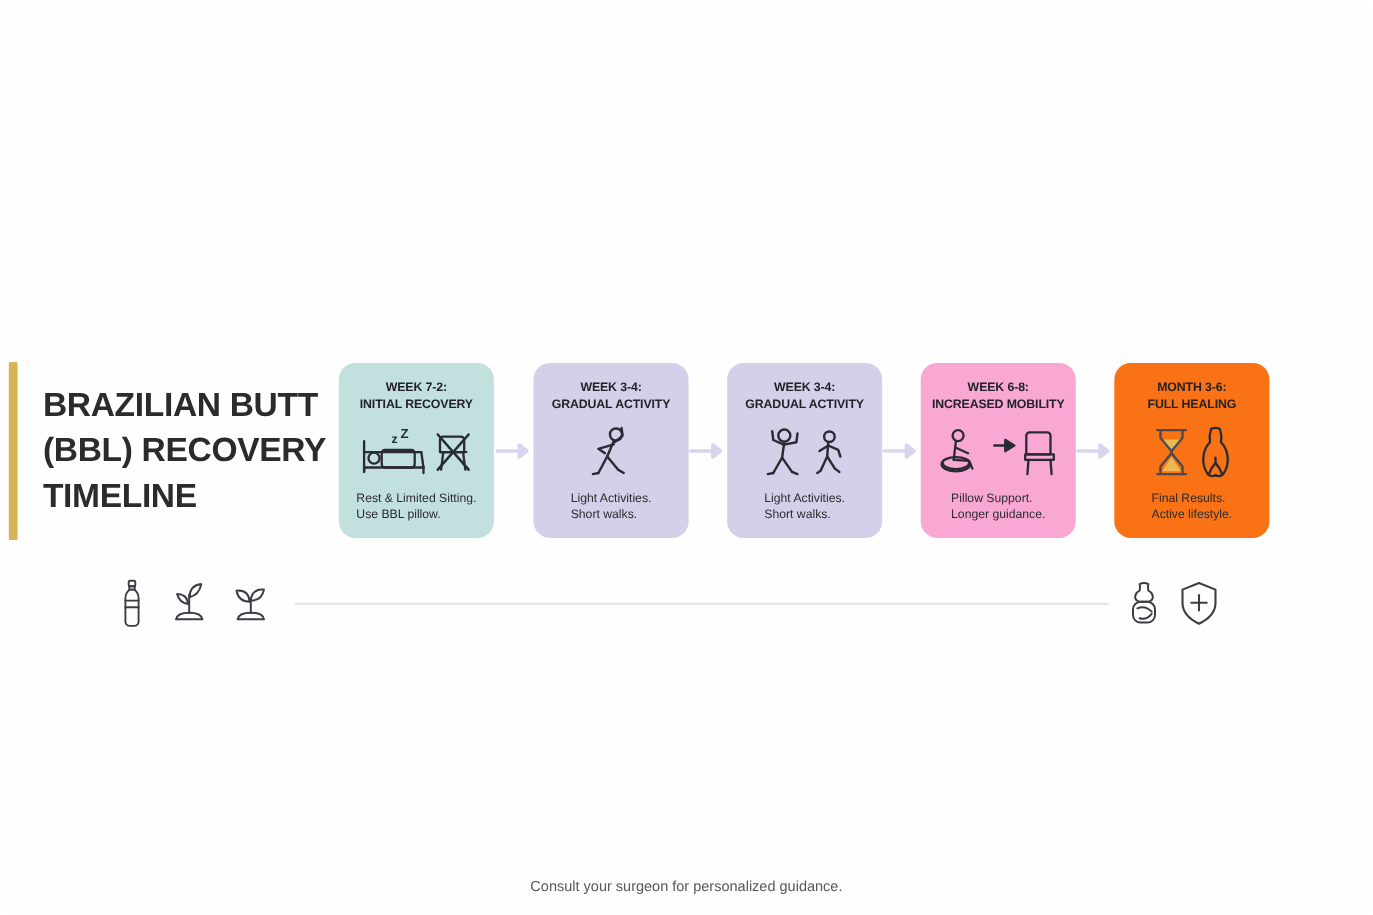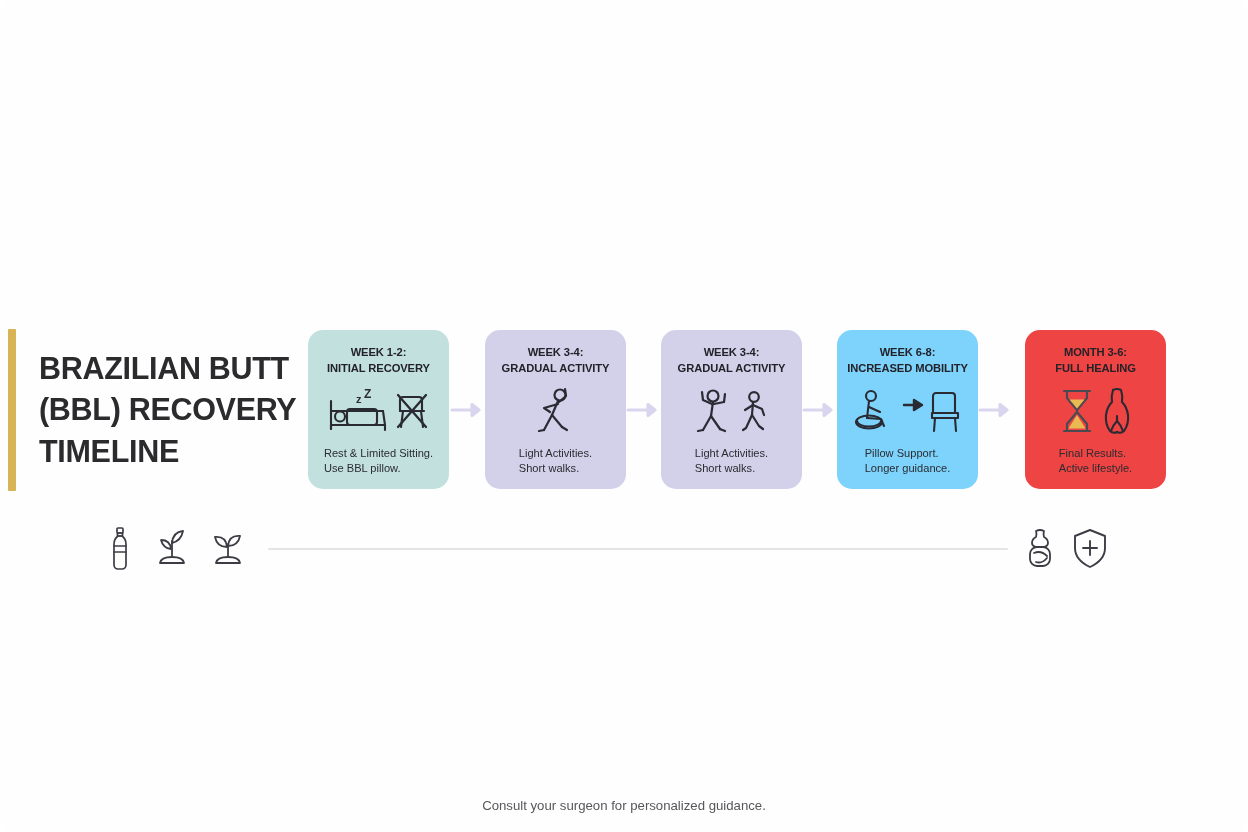--- a/index.html
+++ b/index.html
@@ -152,21 +152,21 @@
   <div class="title-wrap">
     <div class="accent-bar"></div>
     <div class="title-text">BRAZILIAN BUTT
 (BBL) RECOVERY
 TIMELINE</div>
   </div>
 
   <div class="timeline">
 
     <div class="card" style="left:8px; background:#c2e0de;">
-      <div class="card-head">WEEK 1-2:
+      <div class="card-head">WEEK 7-2:
 INITIAL RECOVERY</div>
       <div class="card-icons">
         <span>
           <svg width="64" height="44" viewBox="0 0 64 44">
             <g fill="none" stroke="#2a2a33" stroke-width="2.1" stroke-linecap="round" stroke-linejoin="round">
               <path d="M4 12 L4 40"></path>
               <path d="M4 22 L56 22"></path>
               <path d="M4 36 L58 36"></path>
               <path d="M56 22 L58 36"></path>
               <rect x="20" y="20" width="30" height="16" rx="3"></rect>
@@ -264,21 +264,21 @@
       <div class="card-body">Light Activities.
 Short walks.</div>
     </div>
 
     <div class="arrow" style="left:504px;">
       <svg width="34" height="16" viewBox="0 0 34 16">
         <path d="M0 8 L24 8 M20 2.5 L27 8 L20 13.5 Z" fill="#d9d5ee" stroke="#d9d5ee" stroke-width="3.2" stroke-linejoin="round" stroke-linecap="round"></path>
       </svg>
     </div>
 
-    <div class="card" style="left:537px; background:#7dd3fc;">
+    <div class="card" style="left:537px; background:#f9a8d4;">
       <div class="card-head">WEEK 6-8:
 INCREASED MOBILITY</div>
       <div class="card-icons">
         <span>
           <svg width="46" height="46" viewBox="0 0 46 46">
             <g fill="none" stroke="#2a2a33" stroke-width="2.1" stroke-linecap="round" stroke-linejoin="round">
               <circle cx="17" cy="8" r="5"></circle>
               <path d="M15 13 L13 30"></path>
               <path d="M15 19 L26 24"></path>
               <path d="M13 30 L27 31 L30 38"></path>
@@ -306,21 +306,21 @@
       <div class="card-body">Pillow Support.
 Longer guidance.</div>
     </div>
 
     <div class="arrow" style="left:680px;">
       <svg width="34" height="16" viewBox="0 0 34 16">
         <path d="M0 8 L24 8 M20 2.5 L27 8 L20 13.5 Z" fill="#d9d5ee" stroke="#d9d5ee" stroke-width="3.2" stroke-linejoin="round" stroke-linecap="round"></path>
       </svg>
     </div>
 
-    <div class="card" style="left:713px; background:#ef4444;margin-left:12px;">
+    <div class="card" style="left:713px; background:#f97316;">
       <div class="card-head">MONTH 3-6:
 FULL HEALING</div>
       <div class="card-icons">
         <span>
           <svg width="40" height="48" viewBox="0 0 40 48">
             <g stroke="#4a4a52" stroke-width="2.2" stroke-linecap="round" stroke-linejoin="round" fill="none">
               <path d="M7 4 h26"></path>
               <path d="M7 44 h26"></path>
               <path d="M10 4 L10 11 L20 23 L30 11 L30 4"></path>
               <path d="M10 44 L10 37 L20 25 L30 37 L30 44"></path>

